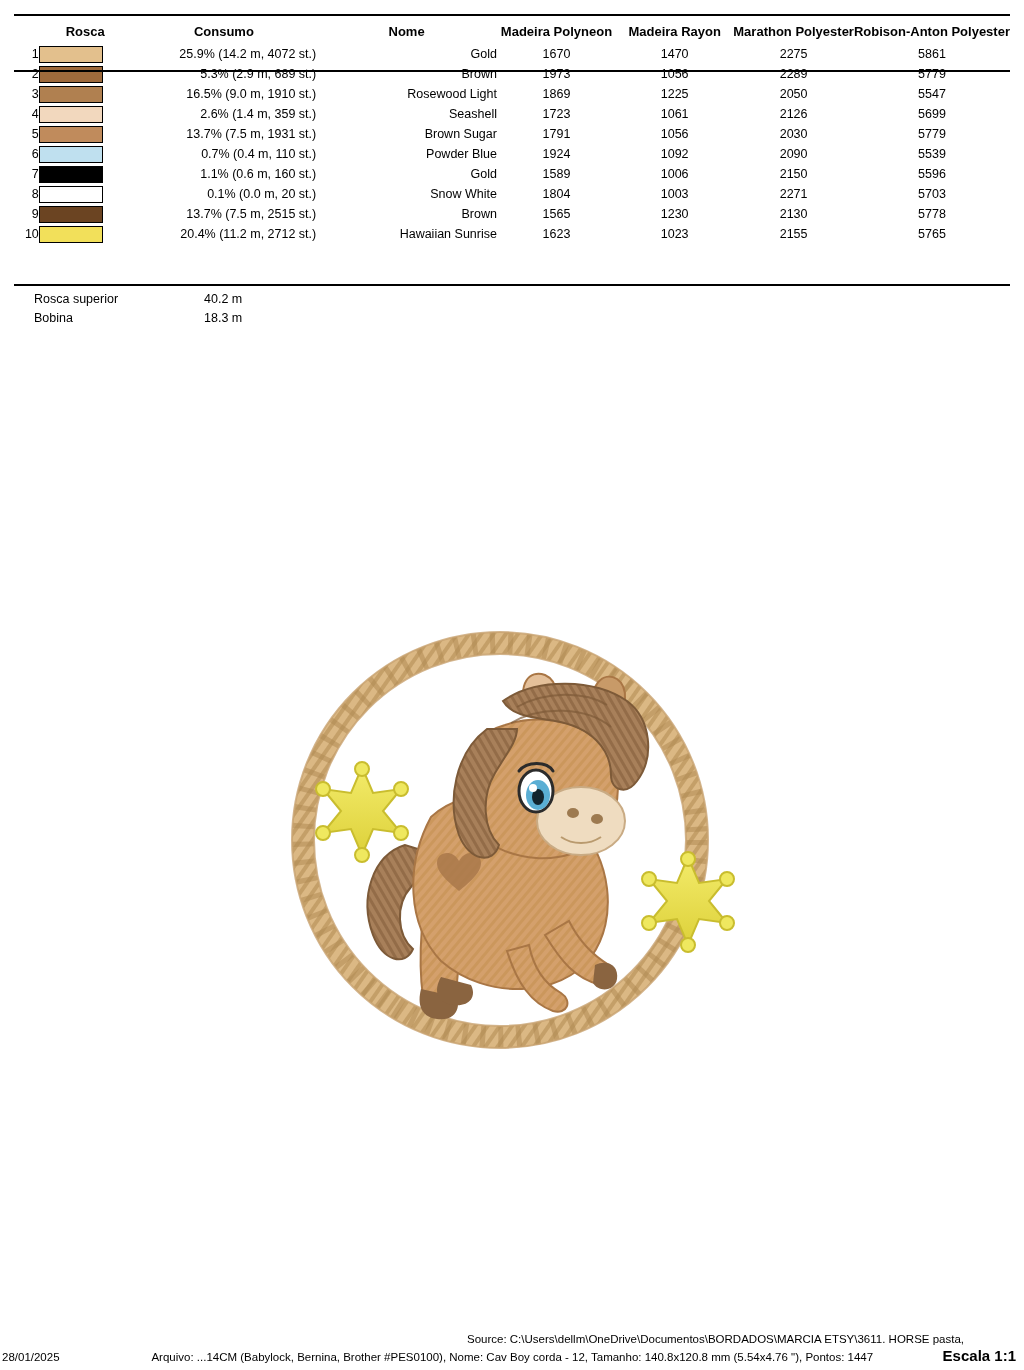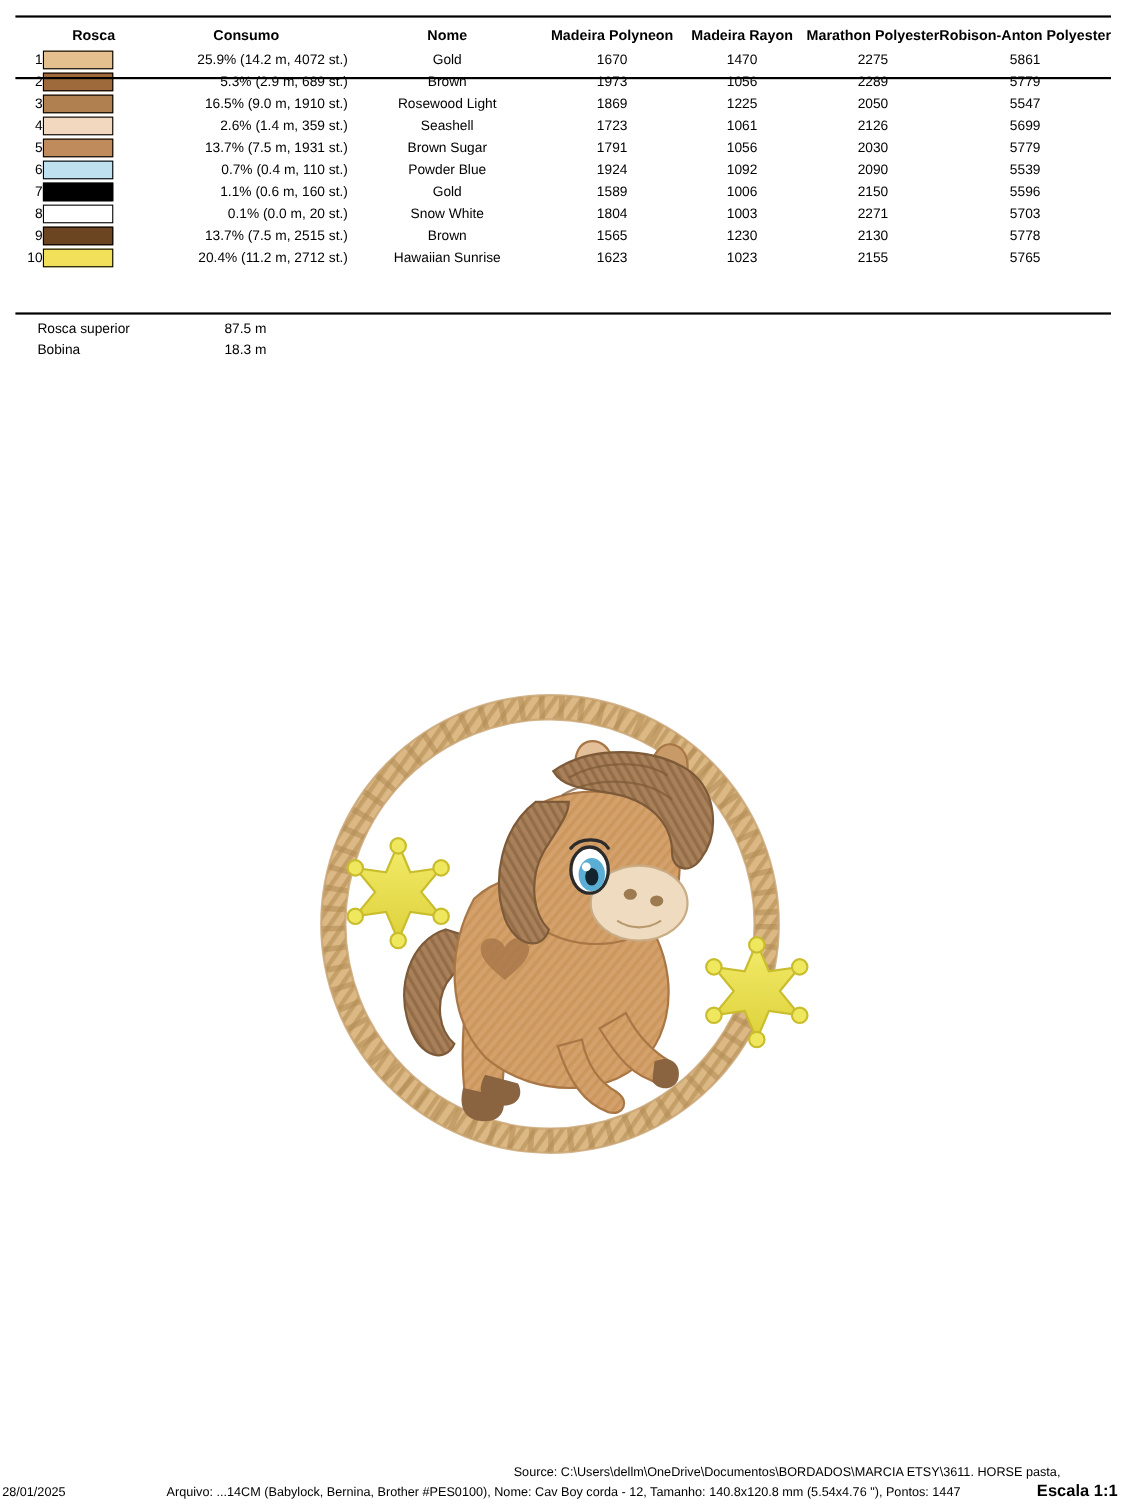--- a/index.html
+++ b/index.html
@@ -89,21 +89,21 @@
     height: 15px;
     border: 1px solid #000;
     display: block;
   }
   td.consumo {
     text-align: right;
     padding-right: 24px;
     white-space: nowrap;
   }
   td.nome {
-    text-align: center;
+    text-align: right;
     padding-left: 8px;
     white-space: nowrap;
   }
   td.brandval {
     text-align: center;
     width: 120px;
   }
 
   
   .totals {
@@ -314,21 +314,21 @@
           <td class="brandval">2155</td>
           <td class="brandval">5765</td>
         </tr>
       </tbody>
     </table>
   </div>
 
   <div class="totals">
     <div class="row">
       <span class="lbl">Rosca superior</span>
-      <span class="val">87.5 m</span>
+      <span class="val">40.2 m</span>
     </div>
     <div class="row">
       <span class="lbl">Bobina</span>
       <span class="val">18.3 m</span>
     </div>
   </div>
 
 
   <div class="artwork">
     <svg class="art-svg" width="520" height="470" viewBox="0 0 520 470" xmlns="http://www.w3.org/2000/svg">

